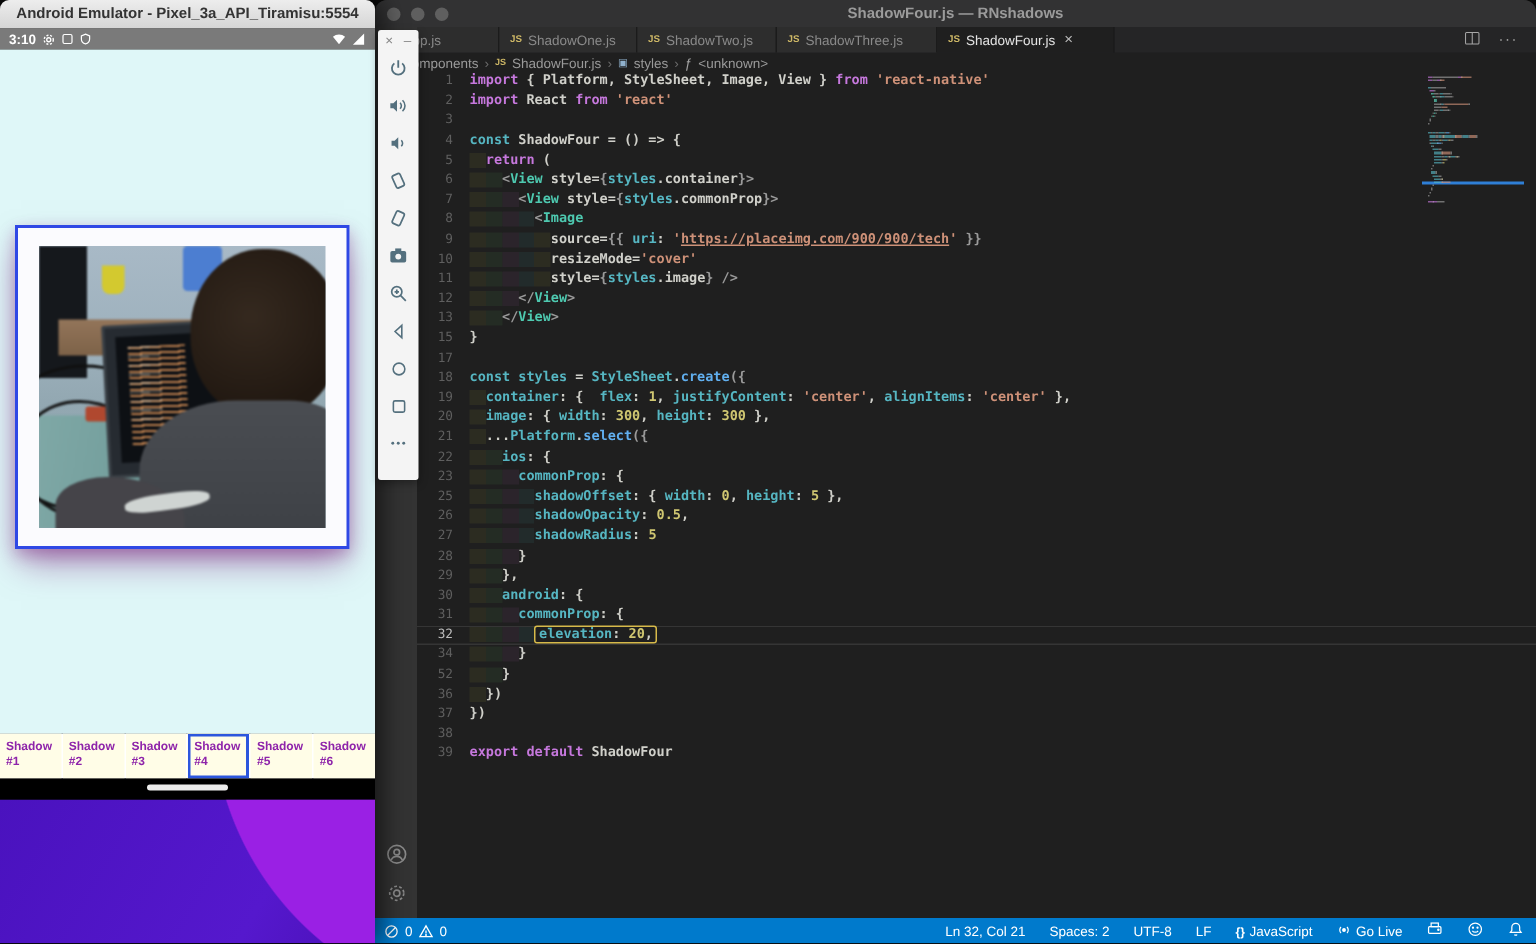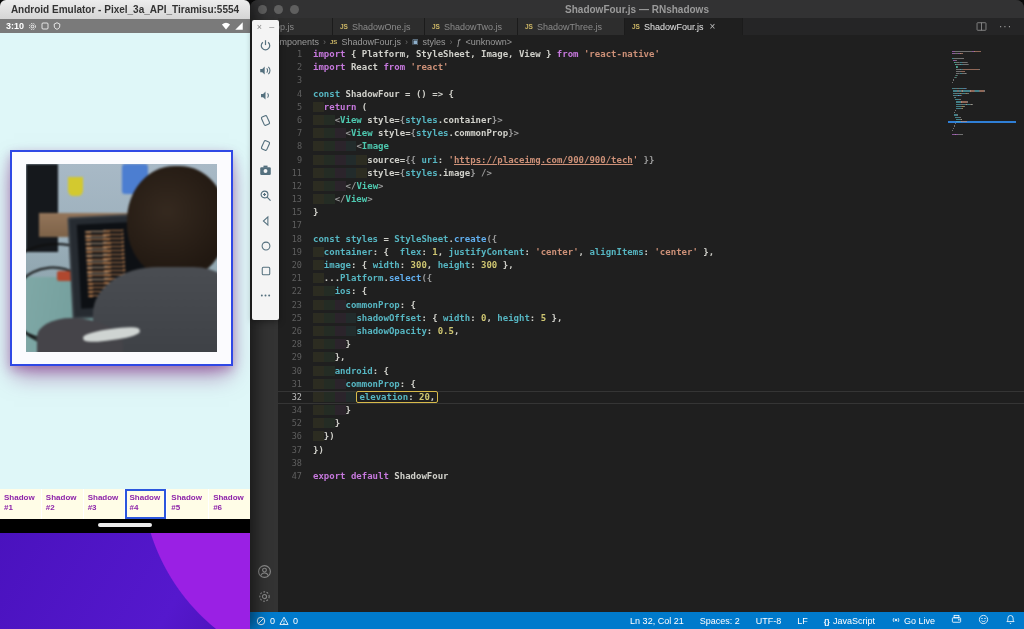--- a/index.html
+++ b/index.html
@@ -211,20 +211,24 @@
           </div>
           <div class="crow">
             <span class="ln">8</span>
             <span class="code"><span class="t-i1">  </span><span class="t-i2">  </span><span class="t-i3">  </span><span class="t-i4">  </span><span class="t-g">&lt;</span><span class="t-t">Image</span></span>
           </div>
           <div class="crow">
             <span class="ln">9</span>
             <span class="code"><span class="t-i1">  </span><span class="t-i2">  </span><span class="t-i3">  </span><span class="t-i4">  </span><span class="t-i1">  </span><span class="t-p">source=</span><span class="t-g">{{</span><span class="t-p"> </span><span class="t-y">uri</span><span class="t-p">: </span><span class="t-s">'</span><span class="t-u">https://placeimg.com/900/900/tech</span><span class="t-s">'</span><span class="t-p"> </span><span class="t-g">}}</span></span>
           </div>
           <div class="crow">
+            <span class="ln">10</span>
+            <span class="code"><span class="t-i1">  </span><span class="t-i2">  </span><span class="t-i3">  </span><span class="t-i4">  </span><span class="t-i1">  </span><span class="t-p">resizeMode=</span><span class="t-s">'cover'</span></span>
+          </div>
+          <div class="crow">
             <span class="ln">11</span>
             <span class="code"><span class="t-i1">  </span><span class="t-i2">  </span><span class="t-i3">  </span><span class="t-i4">  </span><span class="t-i1">  </span><span class="t-p">style=</span><span class="t-g">{</span><span class="t-y">styles</span><span class="t-p">.image</span><span class="t-g">}</span><span class="t-p"> </span><span class="t-g">/&gt;</span></span>
           </div>
           <div class="crow">
             <span class="ln">12</span>
             <span class="code"><span class="t-i1">  </span><span class="t-i2">  </span><span class="t-i3">  </span><span class="t-g">&lt;/</span><span class="t-t">View</span><span class="t-g">&gt;</span></span>
           </div>
           <div class="crow">
             <span class="ln">13</span>
             <span class="code"><span class="t-i1">  </span><span class="t-i2">  </span><span class="t-g">&lt;/</span><span class="t-t">View</span><span class="t-g">&gt;</span></span>
@@ -261,20 +265,24 @@
             <span class="ln">23</span>
             <span class="code"><span class="t-i1">  </span><span class="t-i2">  </span><span class="t-i3">  </span><span class="t-y">commonProp</span><span class="t-p">: {</span></span>
           </div>
           <div class="crow">
             <span class="ln">25</span>
             <span class="code"><span class="t-i1">  </span><span class="t-i2">  </span><span class="t-i3">  </span><span class="t-i4">  </span><span class="t-y">shadowOffset</span><span class="t-p">: { </span><span class="t-y">width</span><span class="t-p">: </span><span class="t-n">0</span><span class="t-p">, </span><span class="t-y">height</span><span class="t-p">: </span><span class="t-n">5</span><span class="t-p"> },</span></span>
           </div>
           <div class="crow">
             <span class="ln">26</span>
             <span class="code"><span class="t-i1">  </span><span class="t-i2">  </span><span class="t-i3">  </span><span class="t-i4">  </span><span class="t-y">shadowOpacity</span><span class="t-p">: </span><span class="t-n">0.5</span><span class="t-p">,</span></span>
+          </div>
+          <div class="crow">
+            <span class="ln">27</span>
+            <span class="code"><span class="t-i1">  </span><span class="t-i2">  </span><span class="t-i3">  </span><span class="t-i4">  </span><span class="t-y">shadowRadius</span><span class="t-p">: </span><span class="t-n">5</span></span>
           </div>
           <div class="crow">
             <span class="ln">28</span>
             <span class="code"><span class="t-i1">  </span><span class="t-i2">  </span><span class="t-i3">  </span><span class="t-p">}</span></span>
           </div>
           <div class="crow">
             <span class="ln">29</span>
             <span class="code"><span class="t-i1">  </span><span class="t-i2">  </span><span class="t-p">},</span></span>
           </div>
           <div class="crow">
@@ -303,21 +311,21 @@
           </div>
           <div class="crow">
             <span class="ln">37</span>
             <span class="code"><span class="t-p">})</span></span>
           </div>
           <div class="crow">
             <span class="ln">38</span>
             <span class="code"></span>
           </div>
           <div class="crow">
-            <span class="ln">47</span>
+            <span class="ln">39</span>
             <span class="code"><span class="t-k">export</span><span class="t-p"> </span><span class="t-k">default</span><span class="t-p"> ShadowFour</span></span>
           </div>
         </div>
       <div class="minimap">
         <div class="mm-marker" style="top:70px;"></div>
       <div class="mrow">
             <span style="width: 2.7px; background: rgb(198, 120, 221); opacity: 0.65;"></span>
             <span style="width: 17.55px; background: rgb(158, 158, 158); opacity: 0.65;"></span>
             <span style="width: 1.8px; background: rgb(198, 120, 221); opacity: 0.65;"></span>
             <span style="width: 0.45px; background: rgb(158, 158, 158); opacity: 0.65;"></span>

